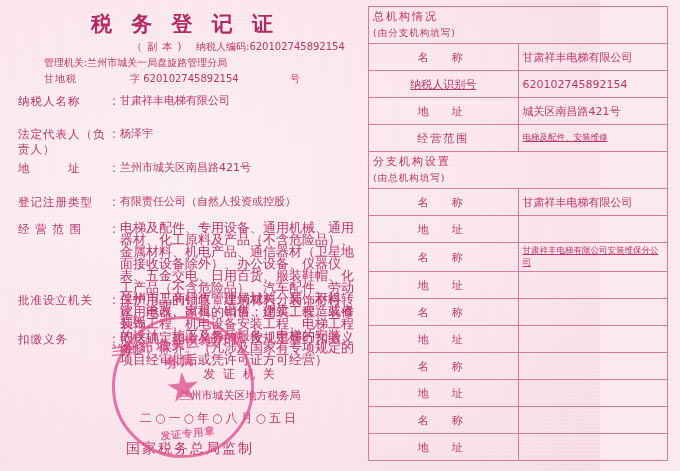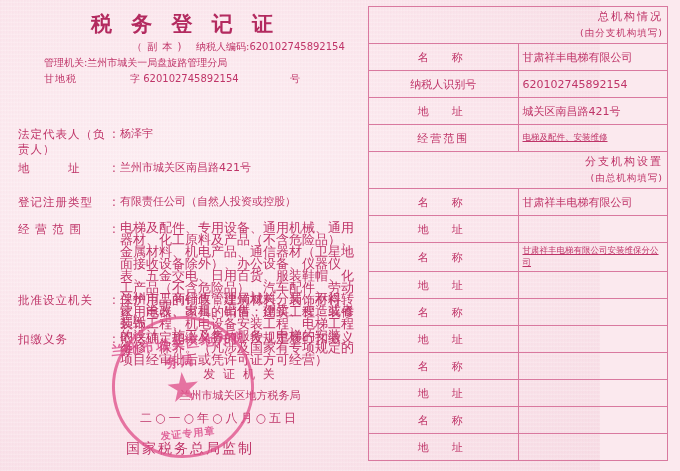--- a/index.html
+++ b/index.html
@@ -195,21 +195,21 @@
   }
   table.grid td {
     border: 1px solid #d9799f;
     font-size: 11px;
     color: #bf3468;
     padding: 2px 4px;
     height: 22px;
     vertical-align: middle;
   }
   td.hdr {
-    text-align: right;
+    text-align: left;
     font-size: 12px;
     letter-spacing: 2px;
     padding: 5px 2px;
     line-height: 16px;
   }
   td.hdr .sm {
     display: block;
     font-size: 9.5px;
     letter-spacing: 1px;
   }
@@ -239,20 +239,23 @@
     <div class="subline sub-code">
       <span>纳税人编码:</span><span>620102745892154</span>
     </div>
     <div class="subline sub-org">管理机关:兰州市城关一局盘旋路管理分局</div>
     <div class="subline sub-tax">甘地税</div>
     <div class="subline sub-taxno">
       <span>字</span>&nbsp;<span>620102745892154</span>
     </div>
     <div class="subline sub-hao">号</div>
 
+    <div class="field f1">
+      <span class="lab">纳税人名称</span><span class="colon">:</span><span class="val">甘肃祥丰电梯有限公司</span>
+    </div>
 
     <div class="field f2">
       <span class="lab">法定代表人（负责人）</span><span class="colon">:</span><span class="val">杨泽宇</span>
     </div>
 
     <div class="field f3">
       <span class="lab">地　　　址</span><span class="colon">:</span><span class="val">兰州市城关区南昌路421号</span>
     </div>
 
     <div class="field f4">
@@ -290,21 +293,21 @@
         <td class="hdr" colspan="2">
           <span>总机构情况</span>
           <span class="sm">(由分支机构填写)</span>
         </td>
       </tr>
       <tr>
         <td class="lbl">名　称</td>
         <td class="val">甘肃祥丰电梯有限公司</td>
       </tr>
       <tr>
-        <td class="lbl" style="letter-spacing:0;">纳税人识别号</td>
+        <td class="lbl" style="letter-spacing:0;text-decoration:underline;">纳税人识别号</td>
         <td class="val">620102745892154</td>
       </tr>
       <tr>
         <td class="lbl">地　址</td>
         <td class="val">城关区南昌路421号</td>
       </tr>
       <tr>
         <td class="lbl" style="letter-spacing:2px;">经营范围</td>
         <td class="val tiny">电梯及配件、安装维修</td>
       </tr>

